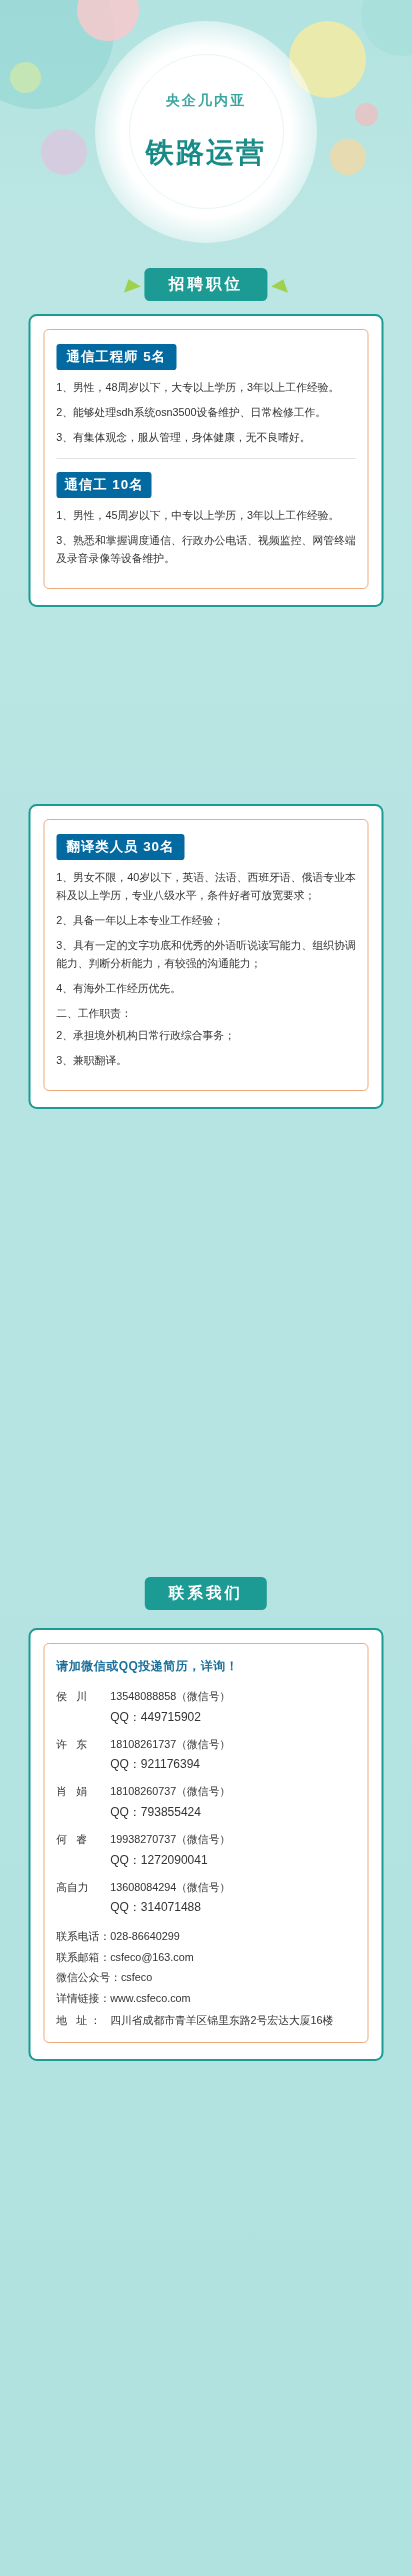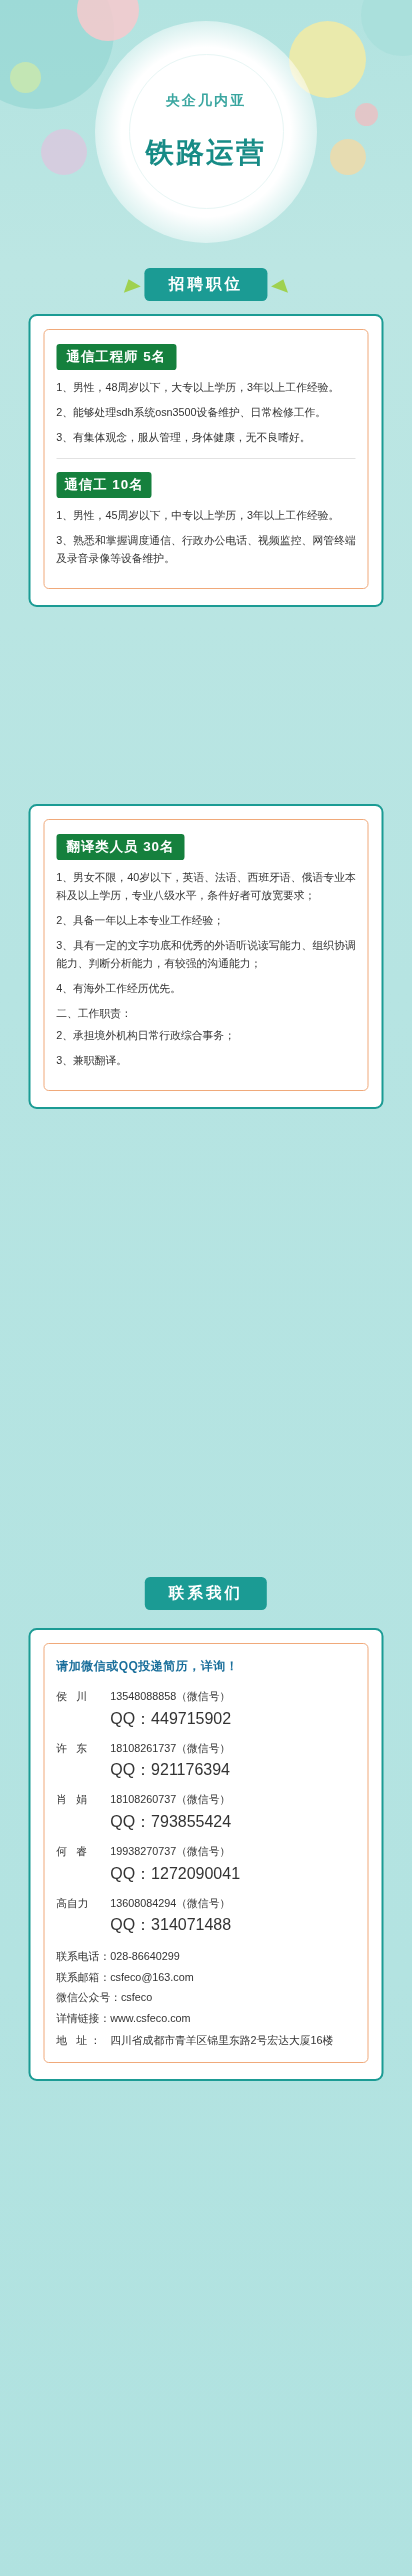--- a/index.html
+++ b/index.html
@@ -105,21 +105,21 @@
     border-radius: 8.2px;
     padding: 13.4px 13.4px 15.5px 13.4px;
   }
   .inner-frame {
     border: 1px solid #f0a97a;
     border-radius: 5.2px;
     padding: 13.4px 11.3px 13.4px 11.3px;
   }
   .tag {
     display: inline-block;
-    background: #15803d;
+    background: #0369a1;
     color: #fff;
     font-size: 13.4px;
     font-weight: 700;
     letter-spacing: 1px;
     padding: 4.1px 10.3px;
     border-radius: 3.1px;
     margin-bottom: 9.3px;
   }
   .tag.narrow { padding: 4.1px 8.2px; }
   ul.reqs { list-style: none; }
@@ -153,21 +153,21 @@
   }
   .crow {
     font-size: 10.8px;
     line-height: 1.6;
     color: #333;
     margin-bottom: 3.1px;
     display: flex;
   }
   .cname { min-width: 54px; letter-spacing: 3.1px; }
   .cname.wide { letter-spacing: 0px; min-width: 54px; }
-  .cqq { margin: 0 0 10.3px 54px; font-size: 16px; color: #333; }
+  .cqq { margin: 0 0 10.3px 54px; font-size: 12px; color: #333; }
   .cplain { font-size: 10.8px; line-height: 1.9; color: #333; }
   .cplain .lbl { letter-spacing: 0px; }
   .caddr { font-size: 10.8px; line-height: 1.7; color: #333; display: flex; }
   .caddr .lbl { min-width: 54px; letter-spacing: 3.1px; }
 </style>
 </head>
 <body>
 
 <div class="page">
 

